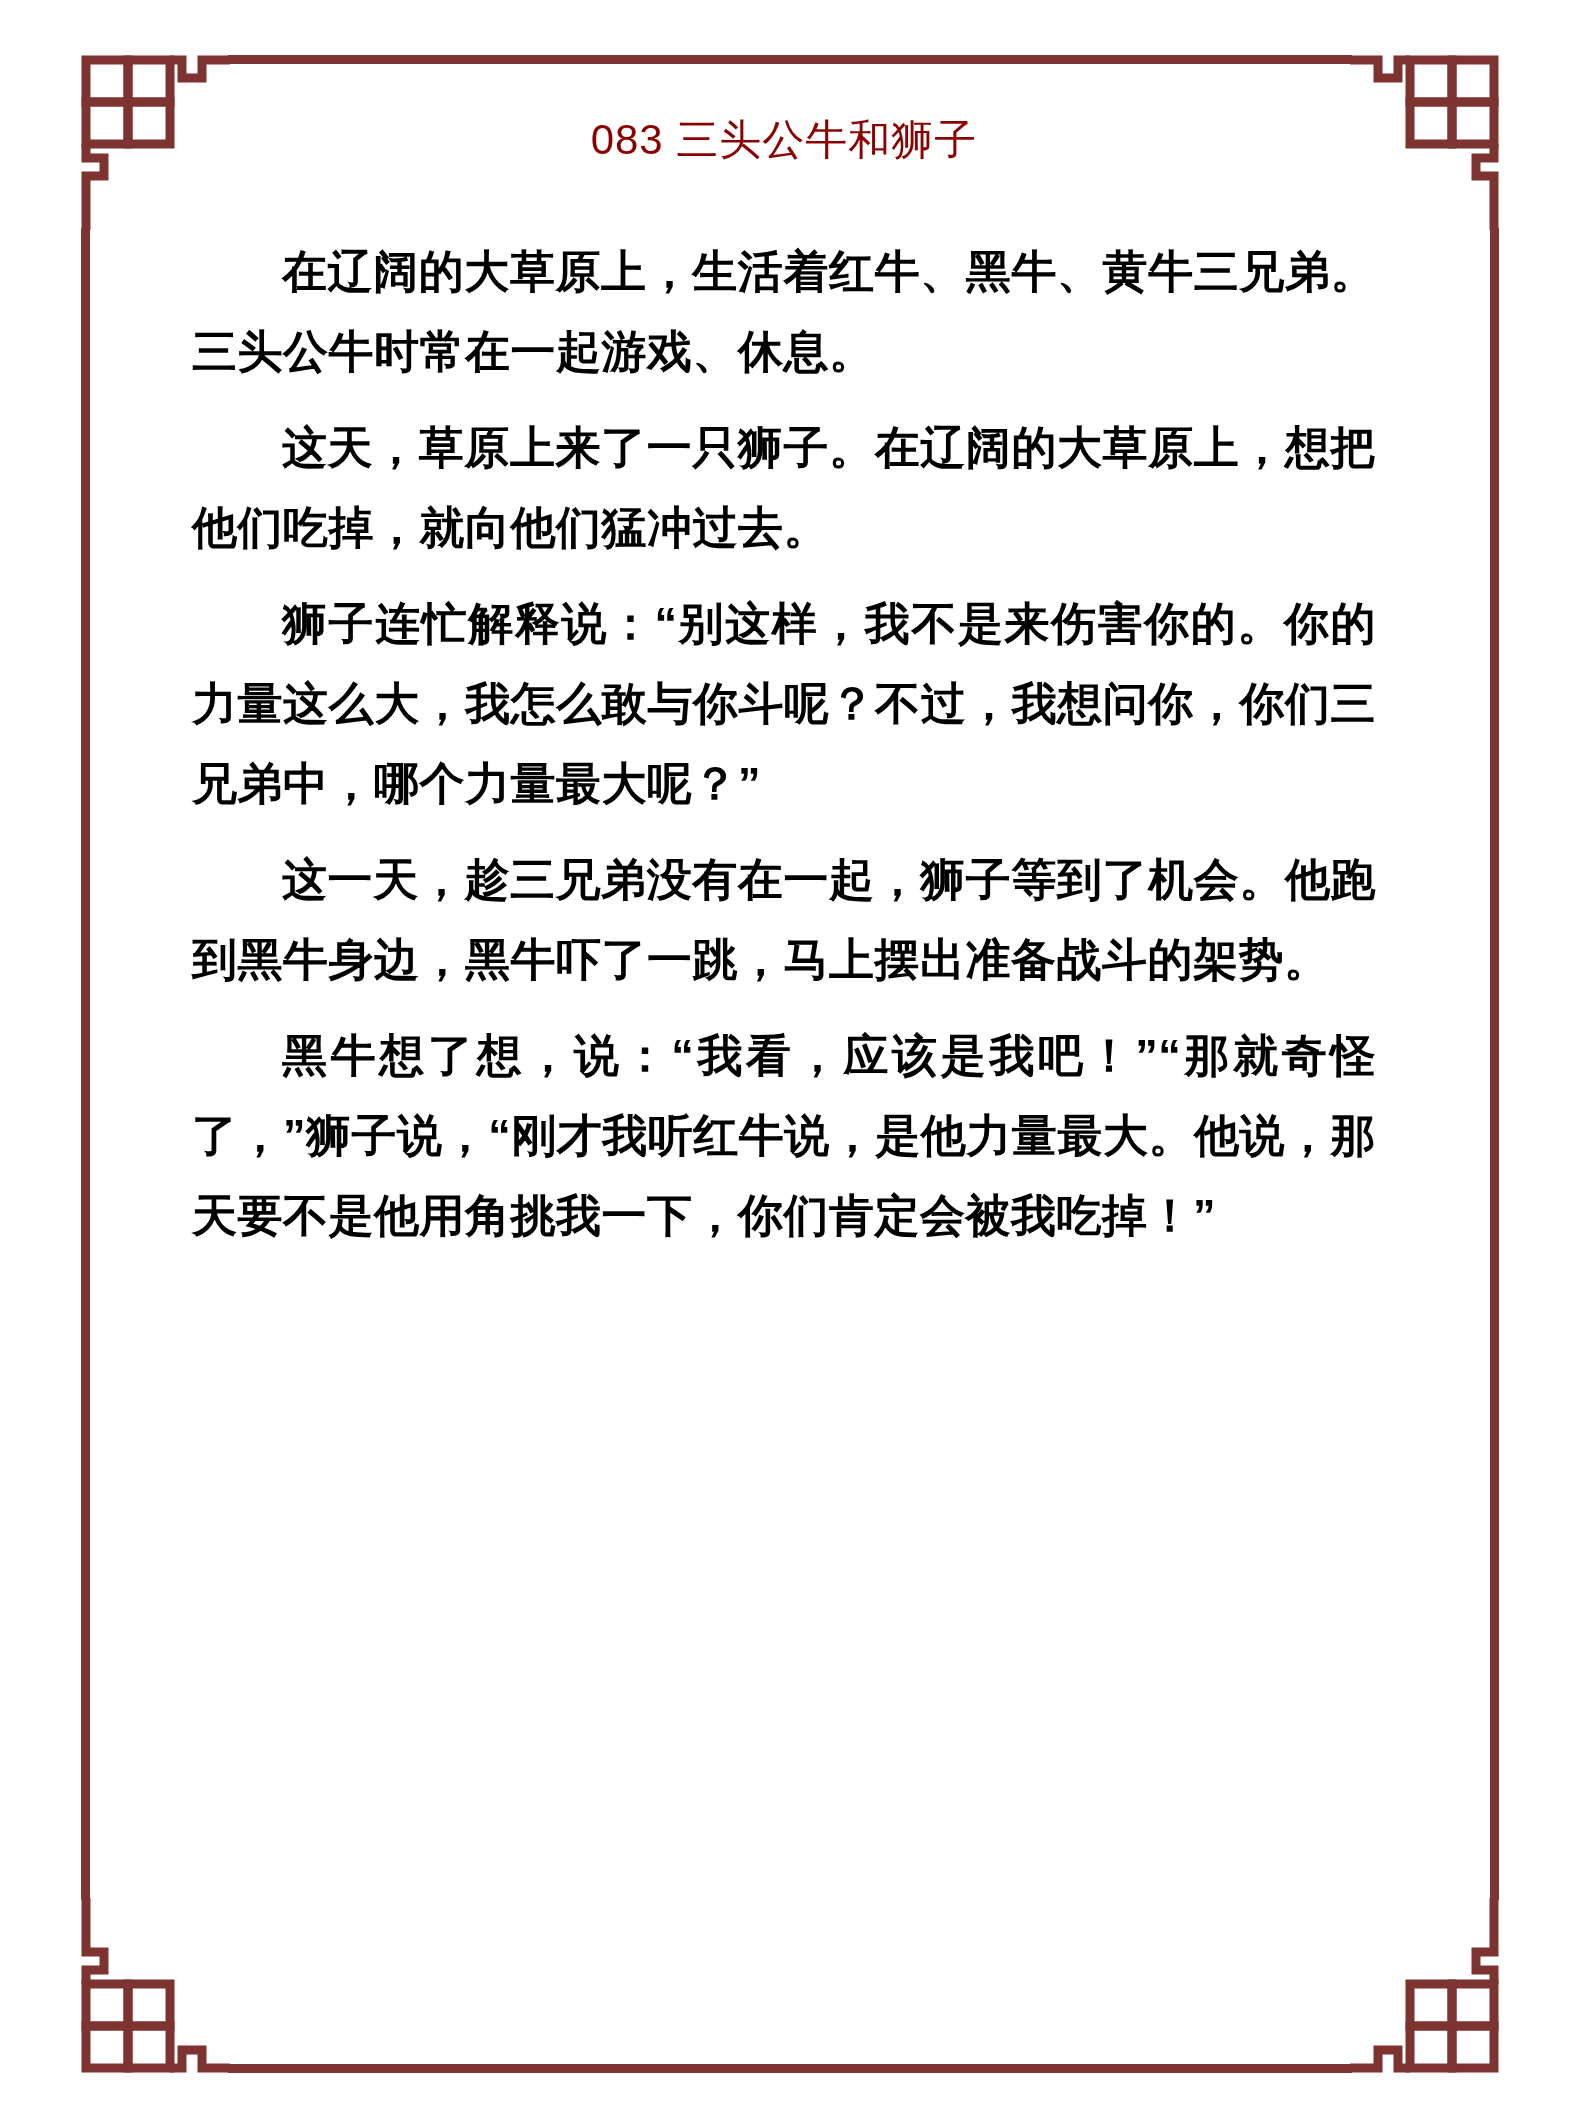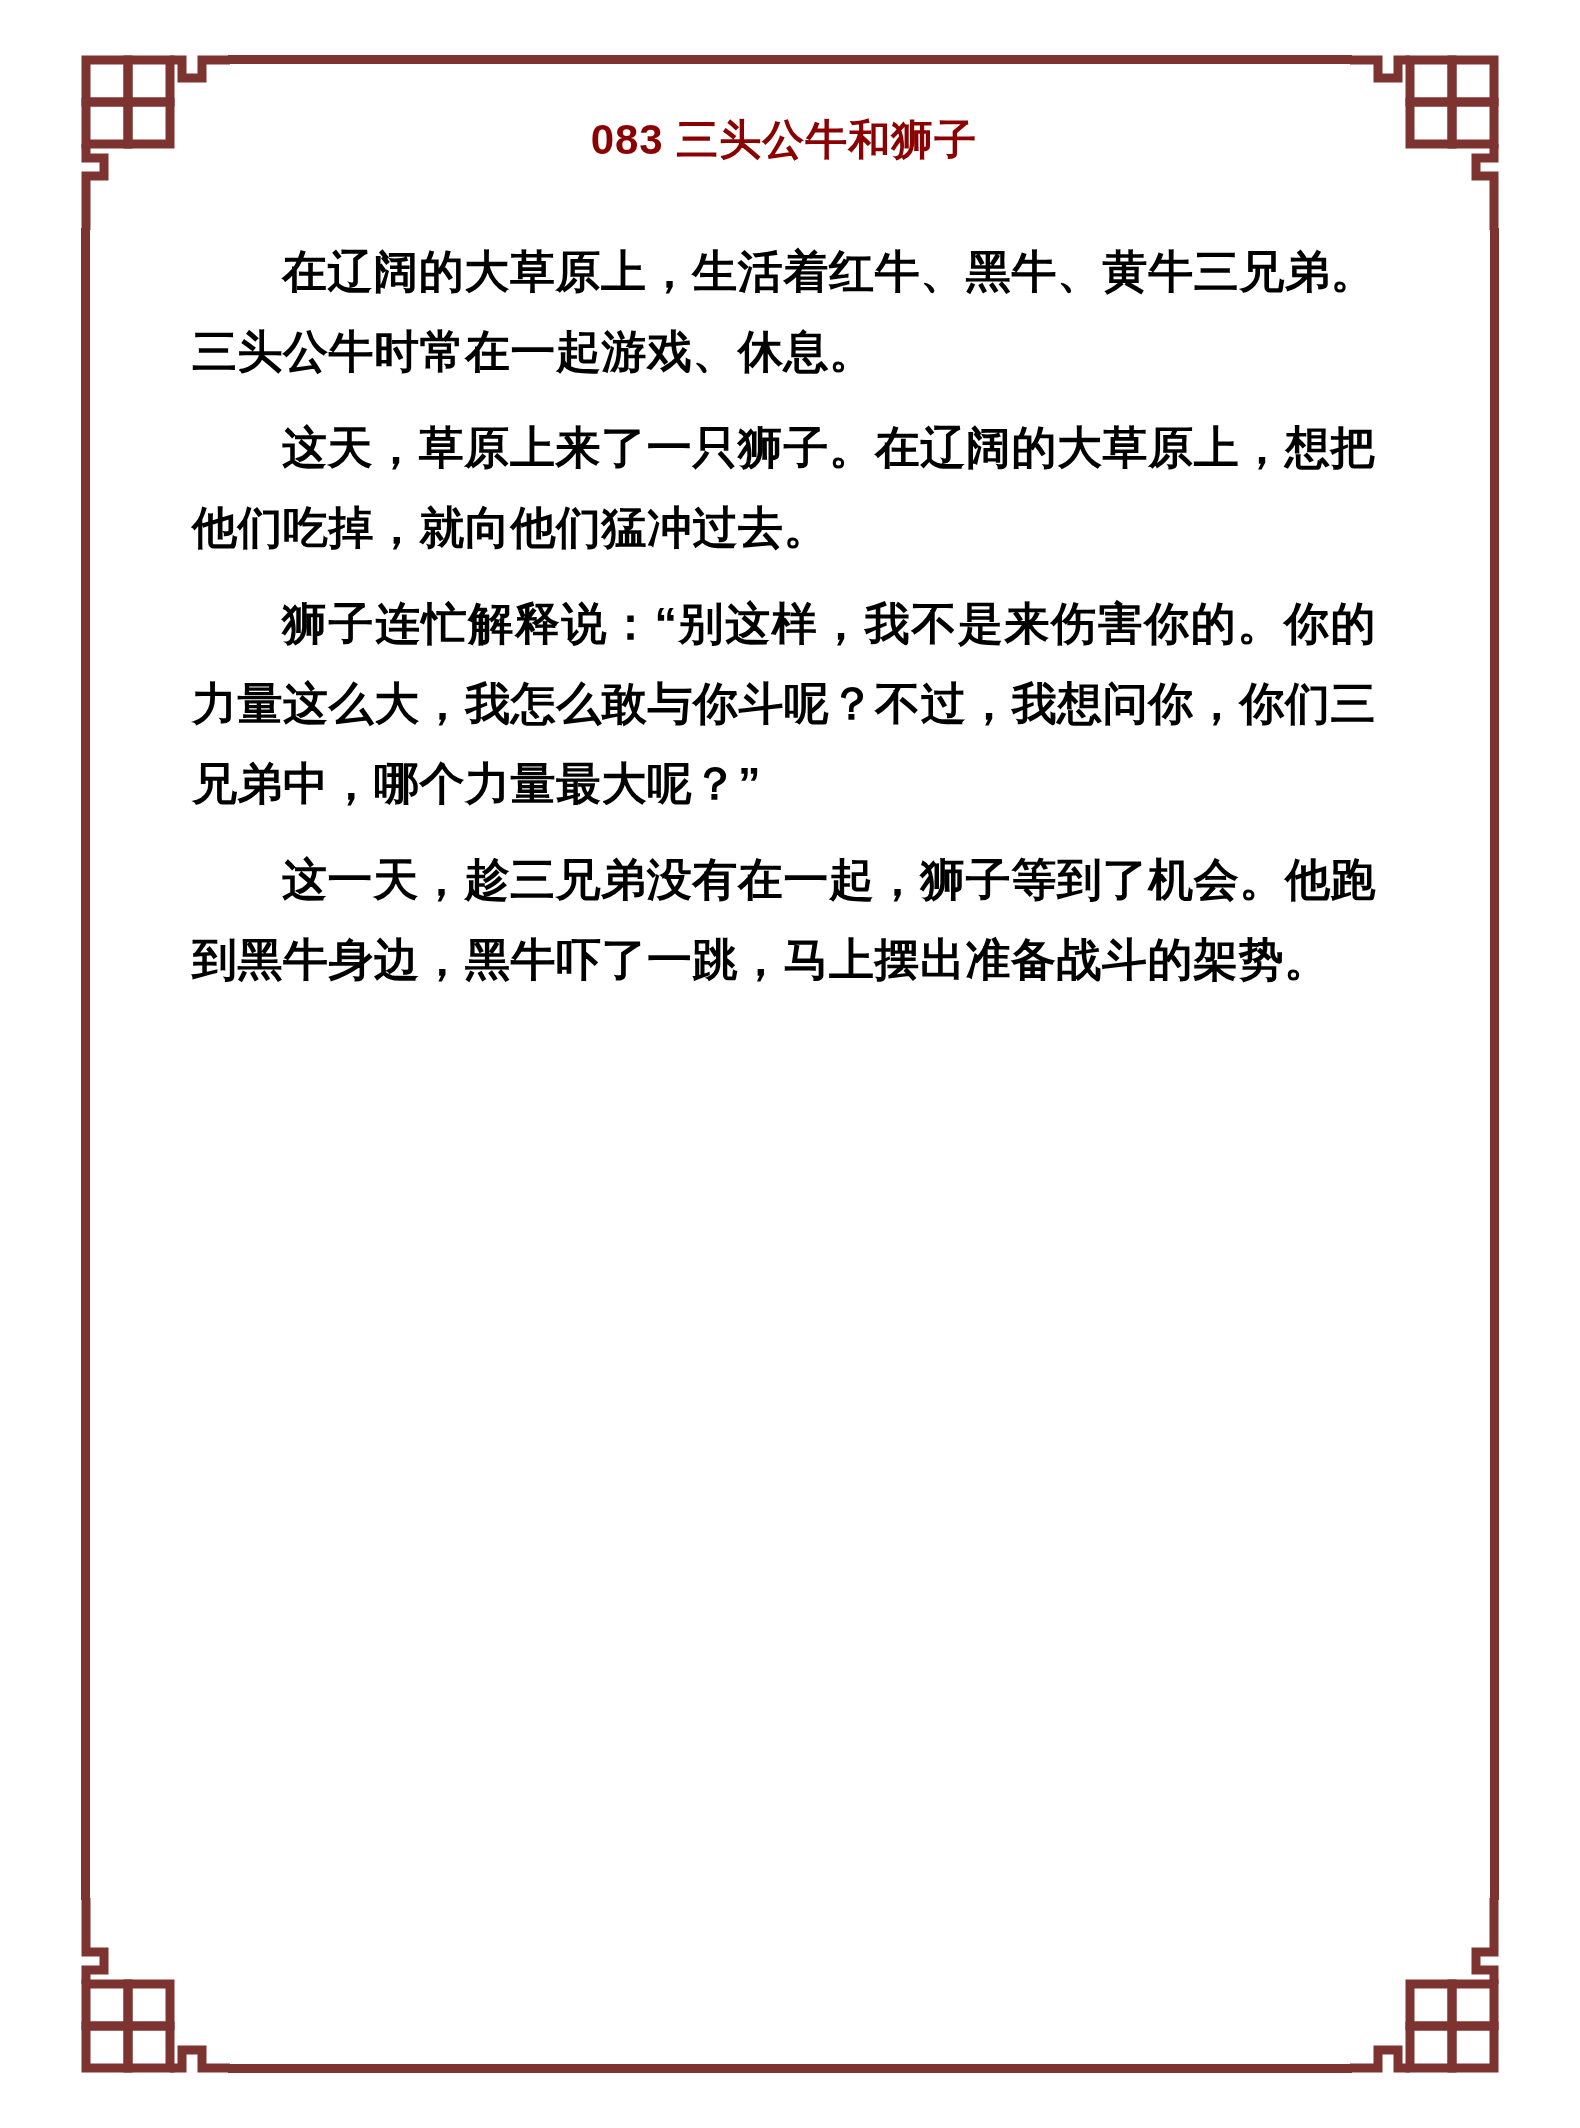--- a/index.html
+++ b/index.html
@@ -40,21 +40,21 @@
   .content {
     position: absolute;
     left: 176px;
     top: 112px;
     width: 1216px;
   }
   .title {
     margin: 0 0 64px 0;
     text-align: center;
     font-size: 42px;
-    font-weight: bold;
+    font-weight: normal;
     color: var(--title-color, #8B0000);
     letter-spacing: 1px;
   }
   .para {
     margin: 16px;
     font-size: 45px;
     font-weight: bold;
     color: var(--body-color, #000000);
     line-height: 80px;
     text-align: justify;
@@ -114,16 +114,17 @@
     </svg>
   </div>
 
   <div class="content">
     <h1 class="title">083 三头公牛和狮子</h1>
     <div id="story-body">
         <p class="para">在辽阔的大草原上，生活着红牛、黑牛、黄牛三兄弟。三头公牛时常在一起游戏、休息。</p>
         <p class="para">这天，草原上来了一只狮子。在辽阔的大草原上，想把他们吃掉，就向他们猛冲过去。</p>
         <p class="para">狮子连忙解释说：“别这样，我不是来伤害你的。你的力量这么大，我怎么敢与你斗呢？不过，我想问你，你们三兄弟中，哪个力量最大呢？”</p>
         <p class="para">这一天，趁三兄弟没有在一起，狮子等到了机会。他跑到黑牛身边，黑牛吓了一跳，马上摆出准备战斗的架势。</p>
+        <p class="para">黑牛想了想，说：“我看，应该是我吧！”“那就奇怪了，”狮子说，“刚才我听红牛说，是他力量最大。他说，那天要不是他用角挑我一下，你们肯定会被我吃掉！”</p>
       </div>
   </div>
 
 </div>
 
 </body></html>

